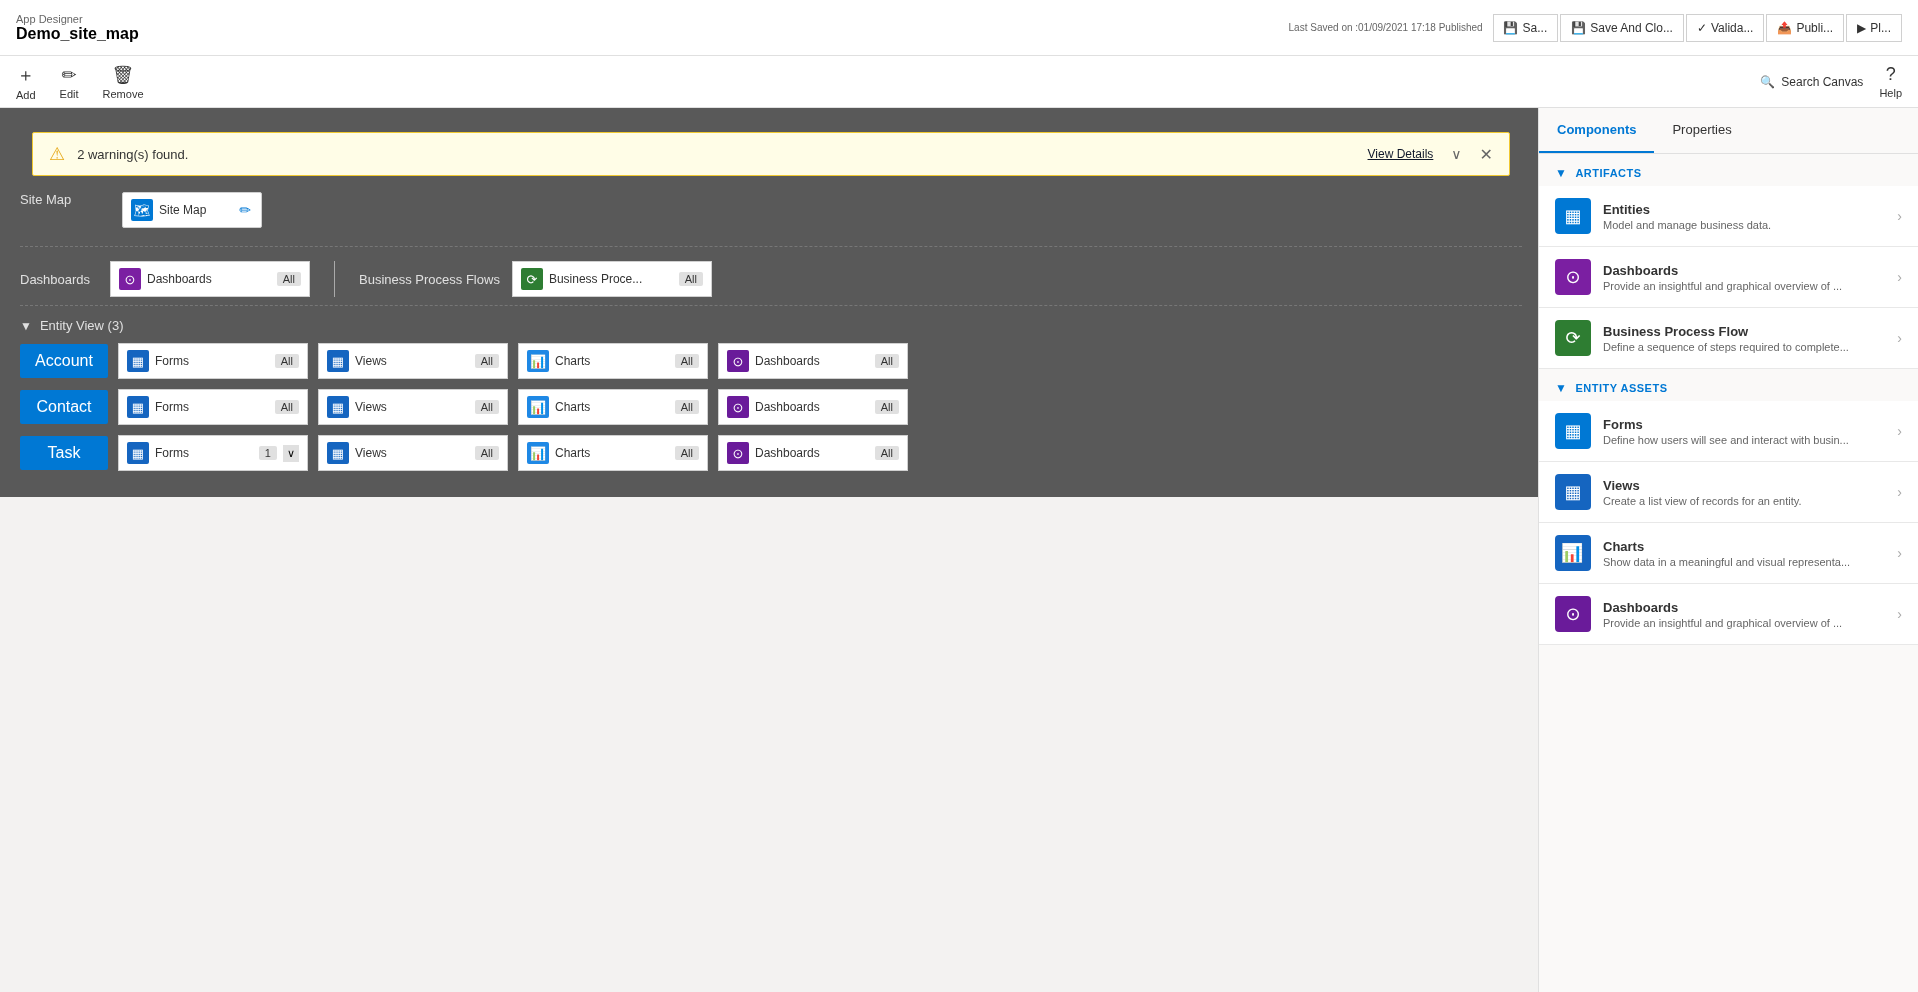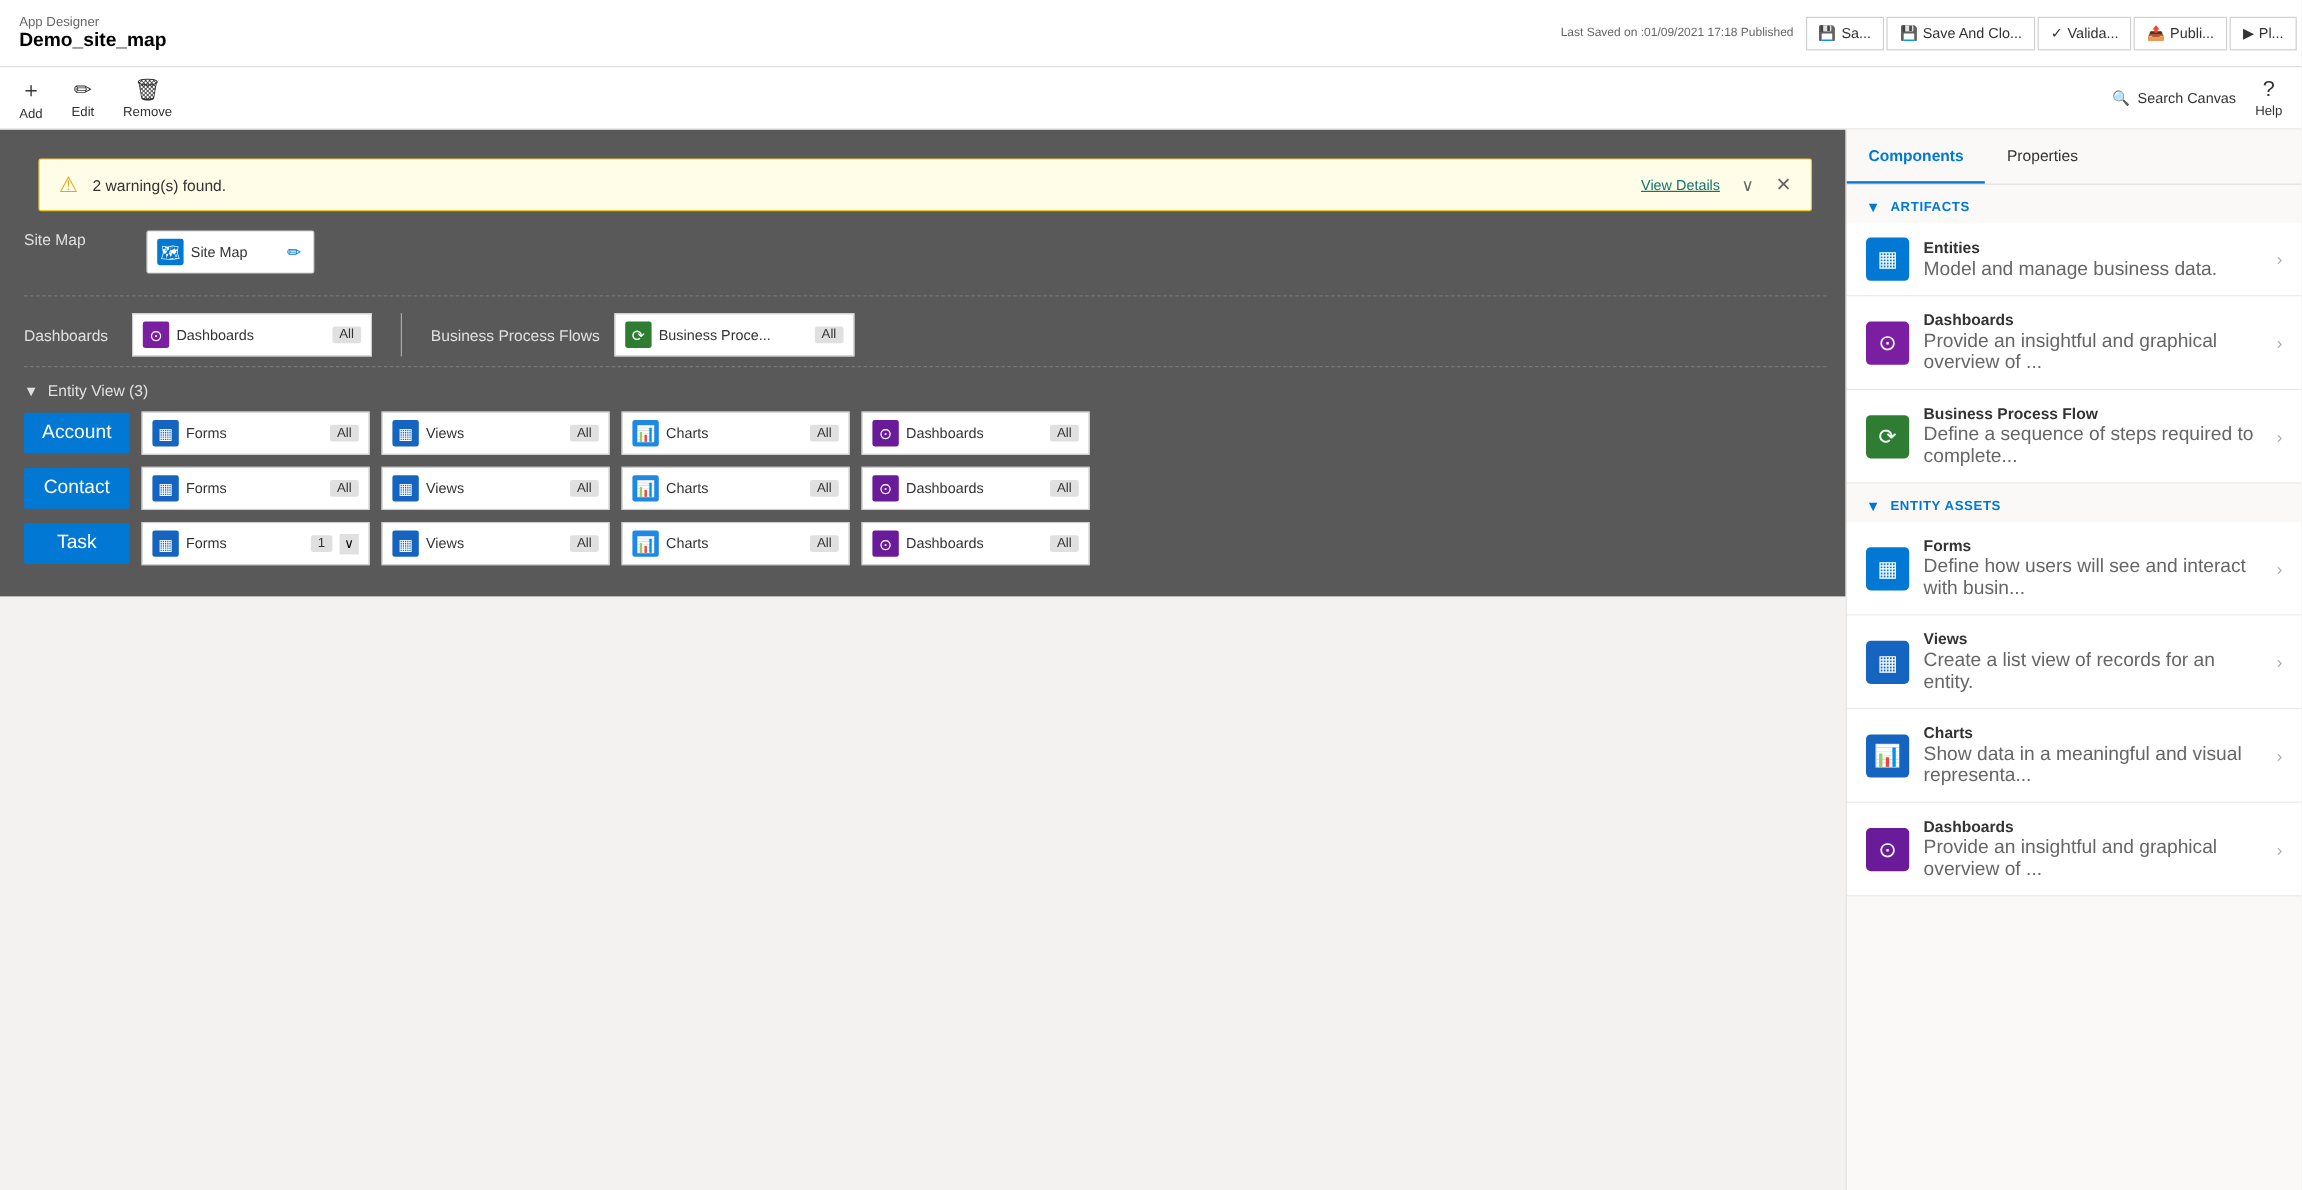--- a/index.html
+++ b/index.html
@@ -19,21 +19,21 @@
     .app-designer-label { font-size: 11px; color: #666; }
     .app-name { font-size: 16px; font-weight: 700; color: #000; }
     .top-bar-actions {
       position: absolute;
       right: 0;
       top: 0;
       height: 100%;
       display: flex;
       align-items: center;
       gap: 2px;
-      padding-right: 4px;
+      padding-right: 16px;
     }
     .top-bar-save-info {
       font-size: 10px;
       color: #666;
       margin-right: 8px;
     }
     .top-btn {
       display: flex;
       align-items: center;
       gap: 4px;
@@ -89,21 +89,21 @@
       display: flex;
       align-items: center;
       gap: 12px;
       font-size: 13px;
       color: #333;
       border-radius: 2px;
     }
     .warning-icon { color: #e6a817; font-size: 18px; }
     .warning-text { flex: 1; }
     .view-details-btn {
-      color: #0f766e;
+      color: #0f172a;
       cursor: pointer;
       font-size: 12px;
       text-decoration: underline;
       background: none;
       border: none;
       margin-left: 46px;
     }
     .warning-collapse { cursor: pointer; font-size: 14px; color: #666; margin-left: 6px; }
     .warning-close { cursor: pointer; font-size: 16px; color: #666; margin-left: 6px; }
 
@@ -347,21 +347,21 @@
       flex-shrink: 0;
     }
     .ci-blue { background: #0078d4; }
     .ci-purple { background: #7b1fa2; }
     .ci-green { background: #2e7d32; }
     .ci-chart { background: #1565c0; }
     .ci-views { background: #1565c0; }
     .ci-dash { background: #6a1b9a; }
     .component-text { flex: 1; }
     .component-name { font-size: 13px; font-weight: 600; color: #333; }
-    .component-desc { font-size: 16px; color: #666; margin-top: 2px; }
+    .component-desc { font-size: 11px; color: #666; margin-top: 2px; }
     .component-chevron { color: #aaa; font-size: 14px; }
 
     
     .canvas-wrapper {
       flex: 1;
       position: relative;
       overflow: hidden;
     }
   </style>
 </head>

